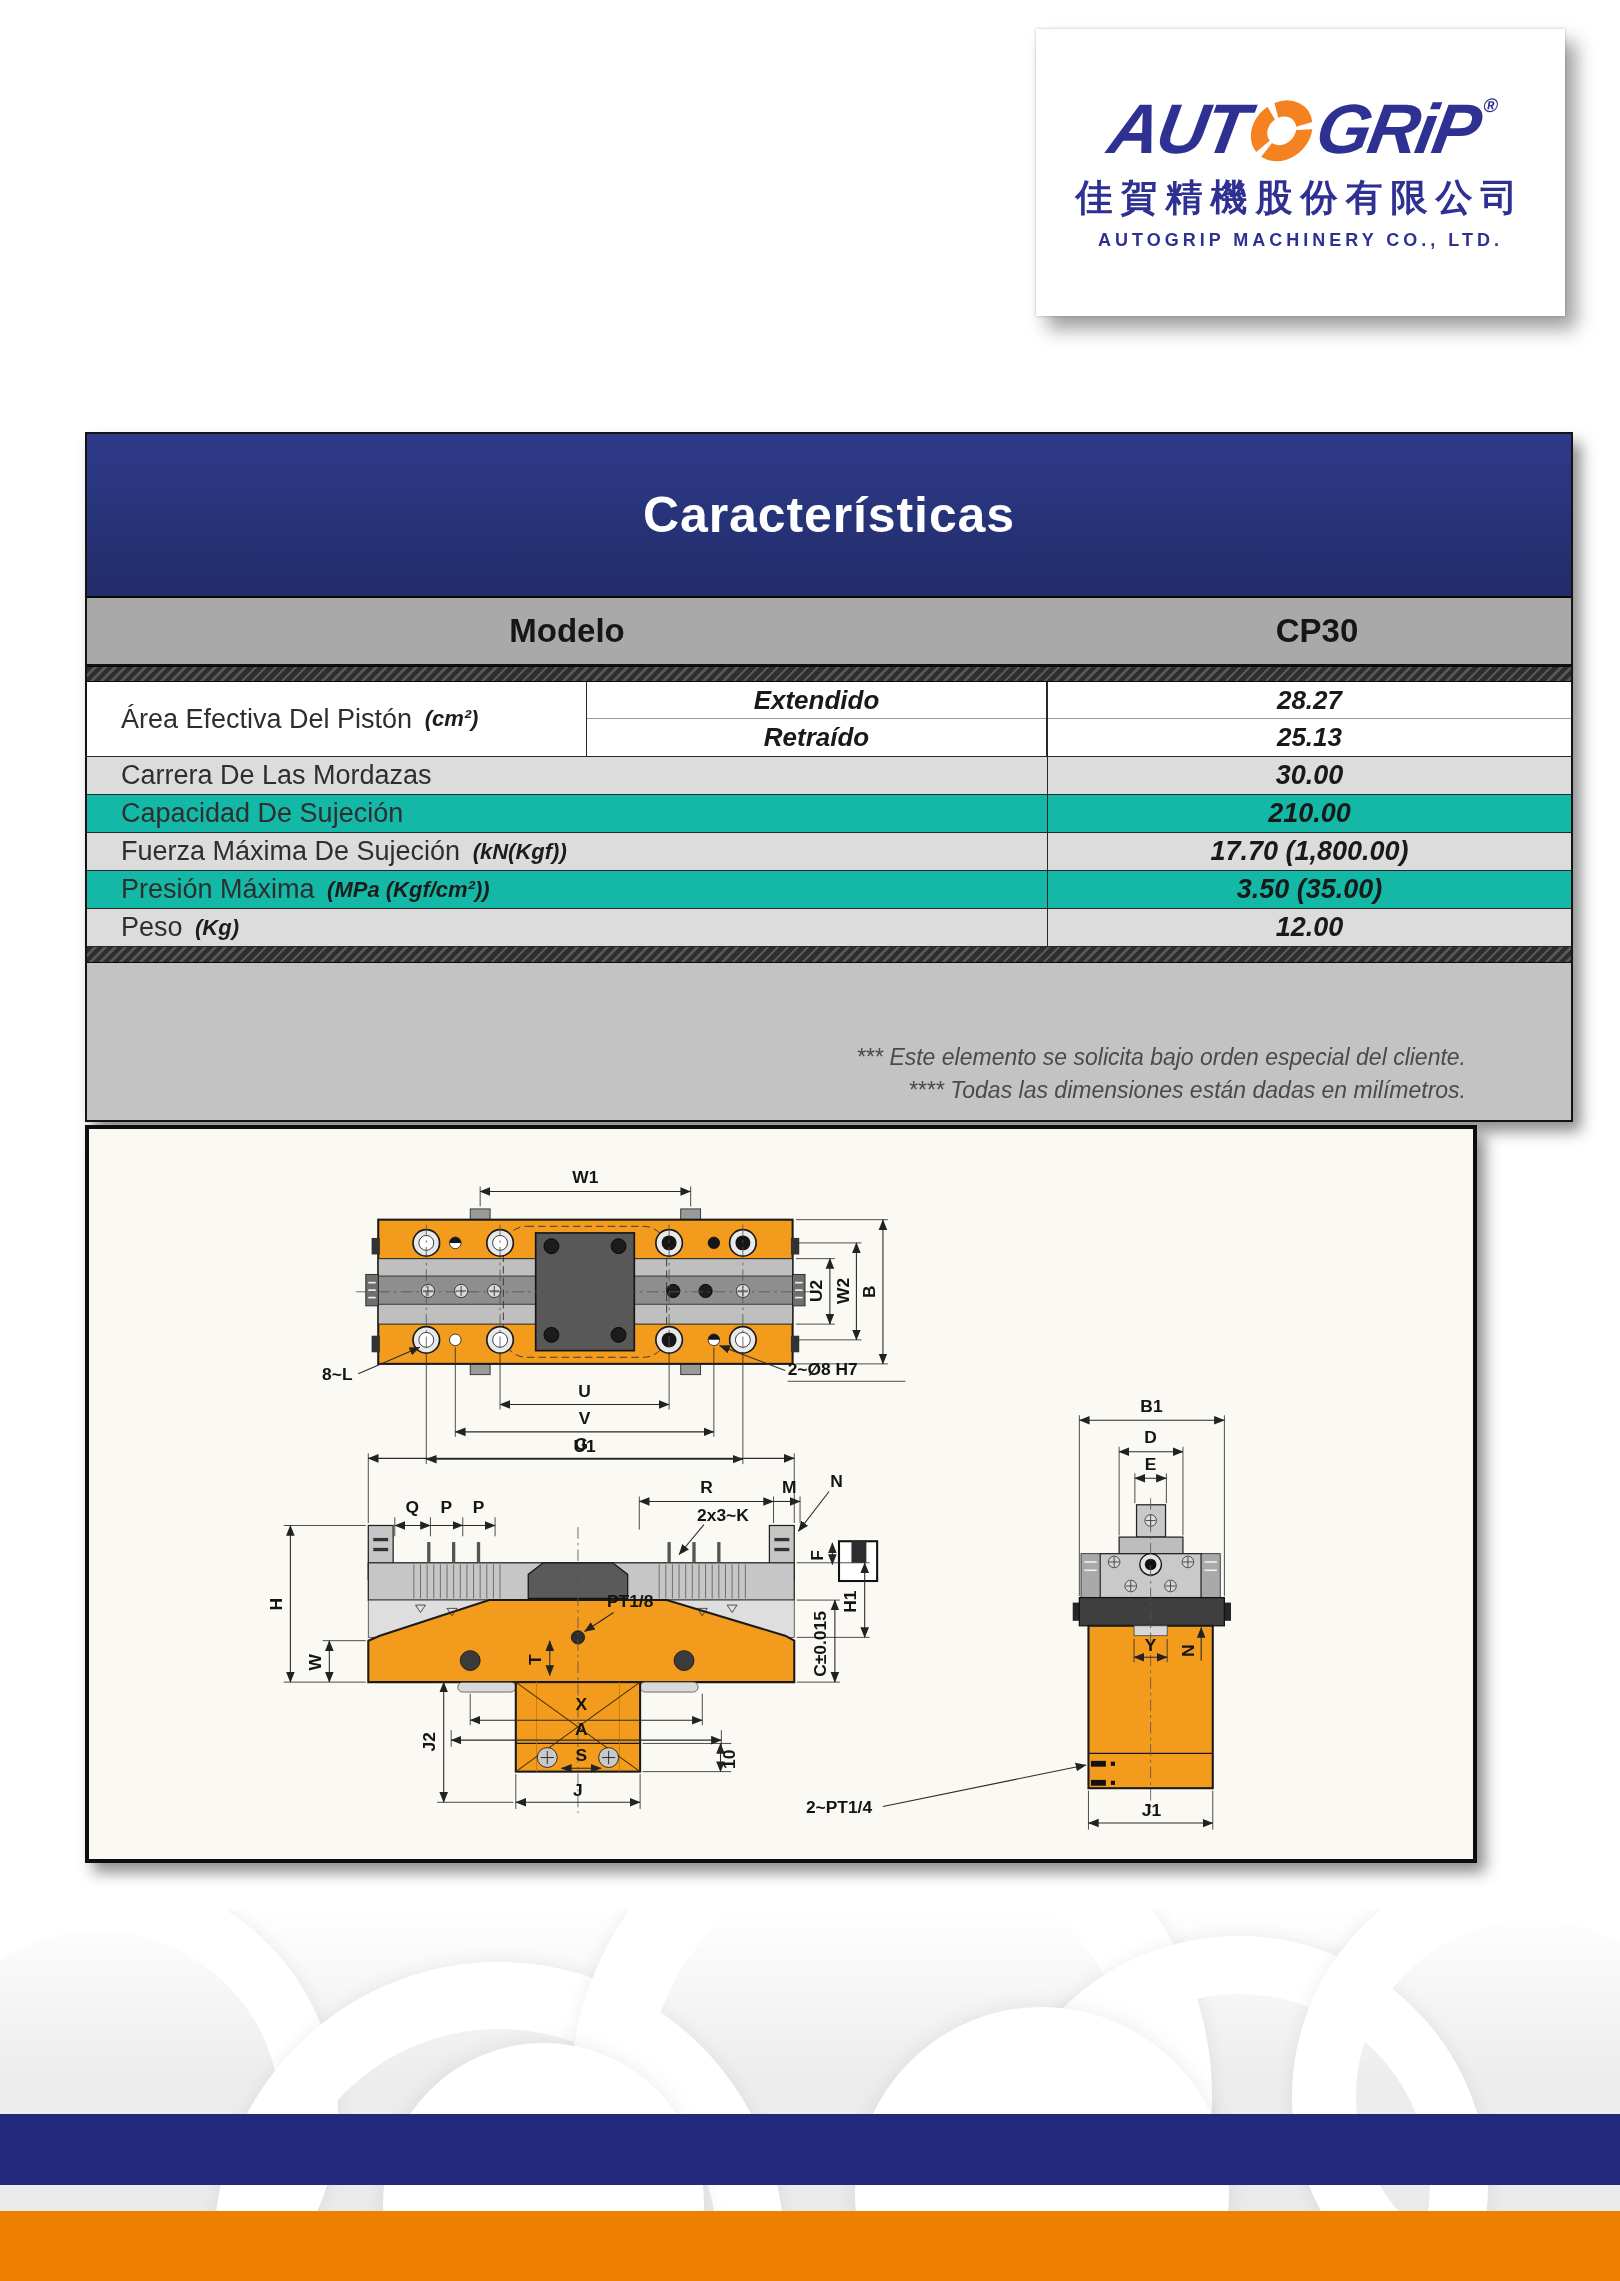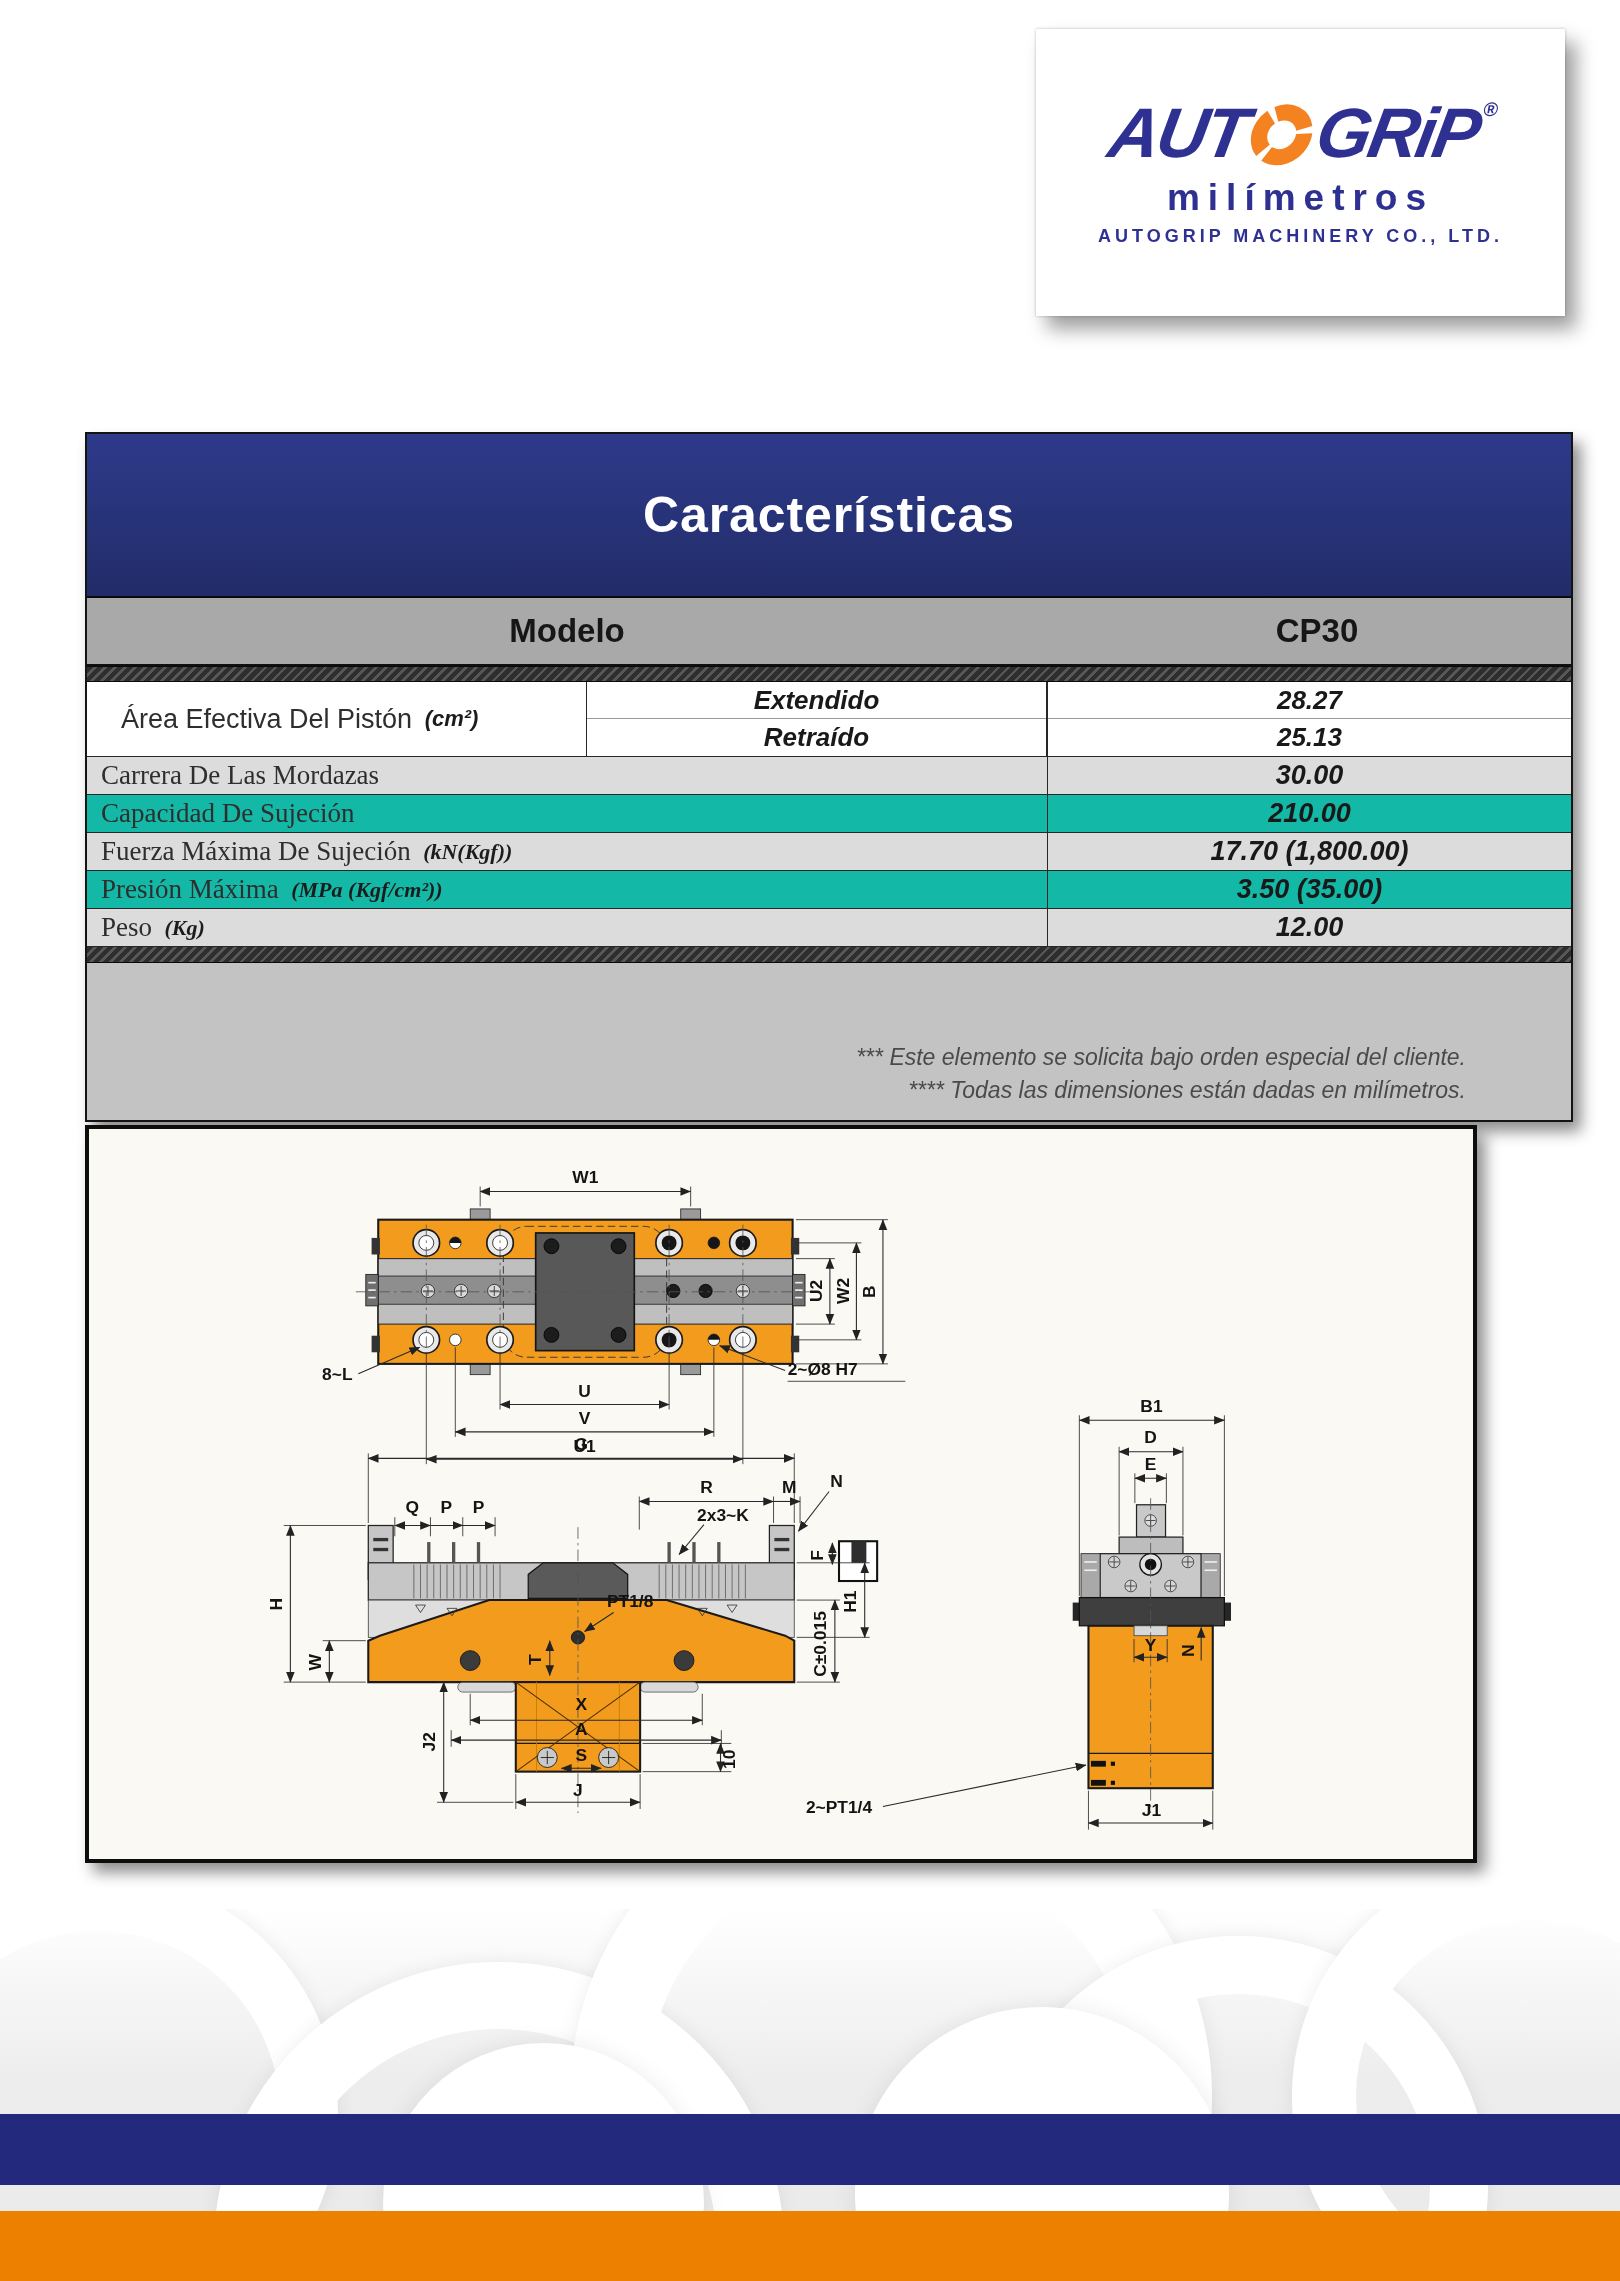--- a/index.html
+++ b/index.html
@@ -41,22 +41,22 @@
   .arearow .amid { flex:0 0 461px; border-left:1.8px solid #272727; border-right:1.8px solid #272727;
                    display:flex; flex-direction:column; }
   .arearow .aval { flex:1; display:flex; flex-direction:column; }
   .subrow { height:37px; display:flex; align-items:center; justify-content:center;
             font-size:26px; font-weight:bold; font-style:italic; color:#191919; }
   .subrow.first { border-bottom:1.8px solid #9a9a9a; }
   .amid .subrow.first { border-bottom:1.8px solid #9a9a9a; }
 
   .srow { display:flex; border-bottom:1.8px solid #272727; }
   .srow:last-of-type { border-bottom:1.8px solid #272727; }
-  .srow .slabel { flex:0 0 960px; display:flex; align-items:center; padding-left:14px;
-                  font-size:27px; color:#2e2e2e; height:37px;font-family:Liberation Serif, serif; }
+  .srow .slabel { flex:0 0 960px; display:flex; align-items:center; padding-left:34px;
+                  font-size:27px; color:#2e2e2e; height:37px; }
   .srow .sval { flex:1; border-left:1.8px solid #272727; display:flex; align-items:center; justify-content:center;
                 font-size:27px; font-weight:bold; font-style:italic; color:#191919; }
   .srow.gray, .gray { background:#DCDCDC; }
   .unit { font-weight:bold; font-style:italic; margin-left:12.5px; font-size:22px; color:#1c1c1c; }
   .t-footer { height:157px; background:#C3C3C3; position:relative; }
   .notes { position:absolute; right:105px; bottom:12.5px; text-align:right;
            font-style:italic; font-size:23px; color:#4a4a4a; line-height:1.45; }
 
   
   .draw { position:absolute; left:85px; top:1125px; width:1392px; height:738px;
@@ -98,21 +98,21 @@
   <div class="brand">
     <span class="seg">AUT</span>
       <span class="o-ring"><svg viewBox="0 0 76 76">
           <circle cx="38" cy="40" r="25" fill="none" stroke="#F58220" stroke-width="18" stroke-dasharray="42 6" transform="rotate(25 38 40)"></circle>
         </svg></span>
       <span class="seg">GR</span>
       <span class="seg">i</span>
       <span class="seg">P</span>
       <span class="reg">®</span>
   </div>
-  <div class="cjk">milímetros</div>
+  <div class="cjk">佳賀精機股份有限公司</div>
   <div class="eng">AUTOGRIP MACHINERY CO., LTD.</div>
 </div>
 
 <div class="spec">
   <div class="t-header">
     <div class="t-title">Características</div>
   </div>
   <div class="t-model">
     <div class="lm">Modelo</div>
     <div class="vm">CP30</div>

